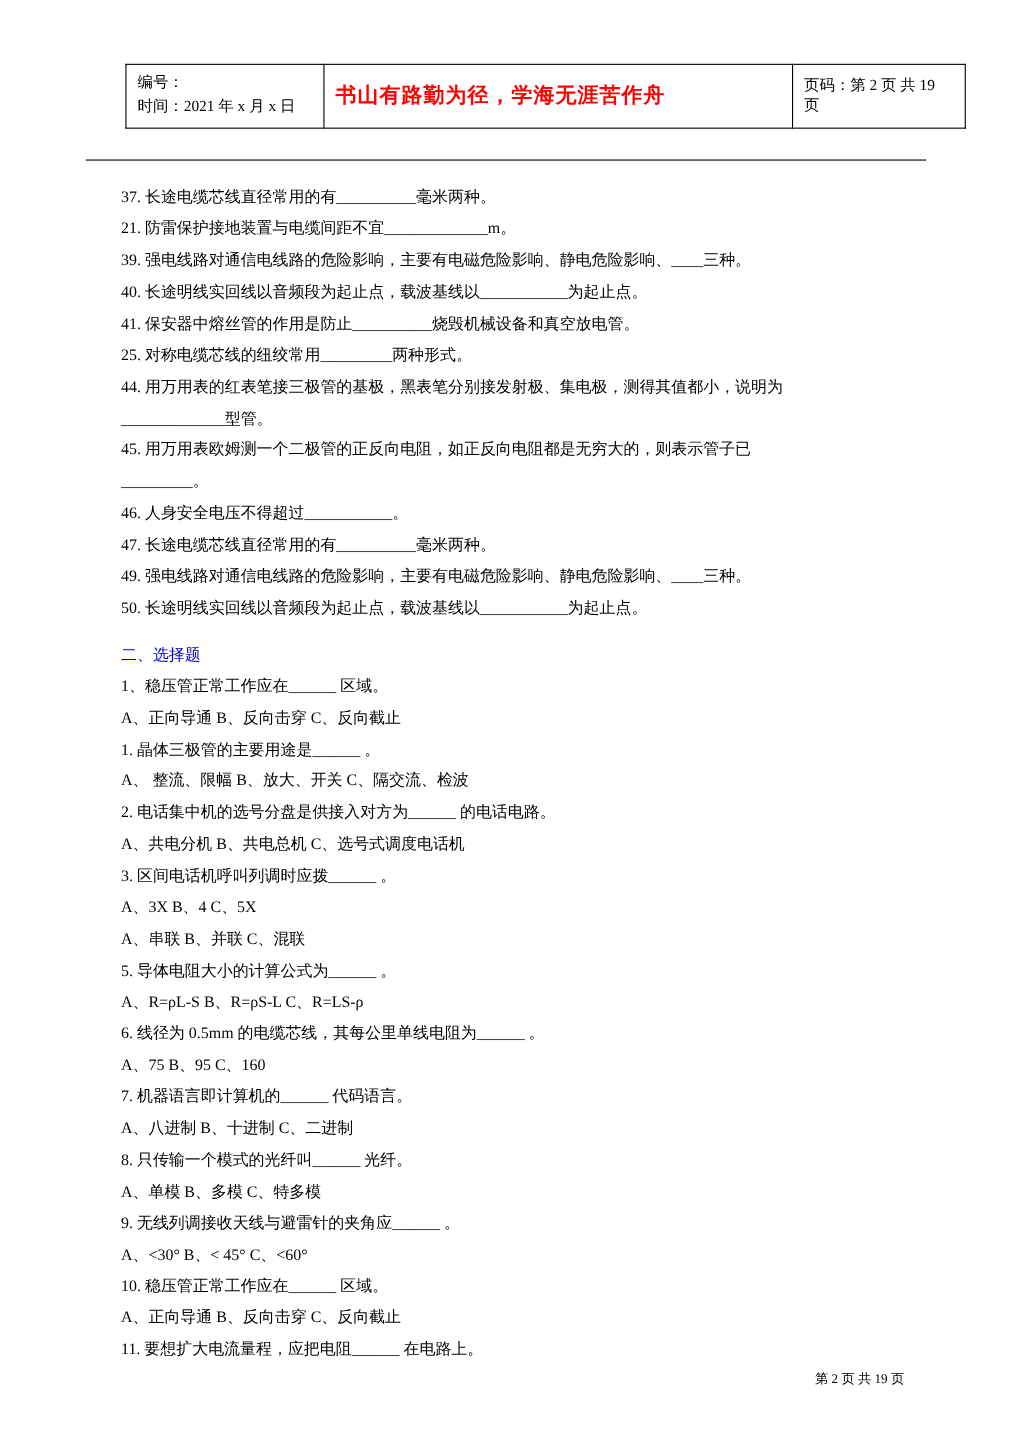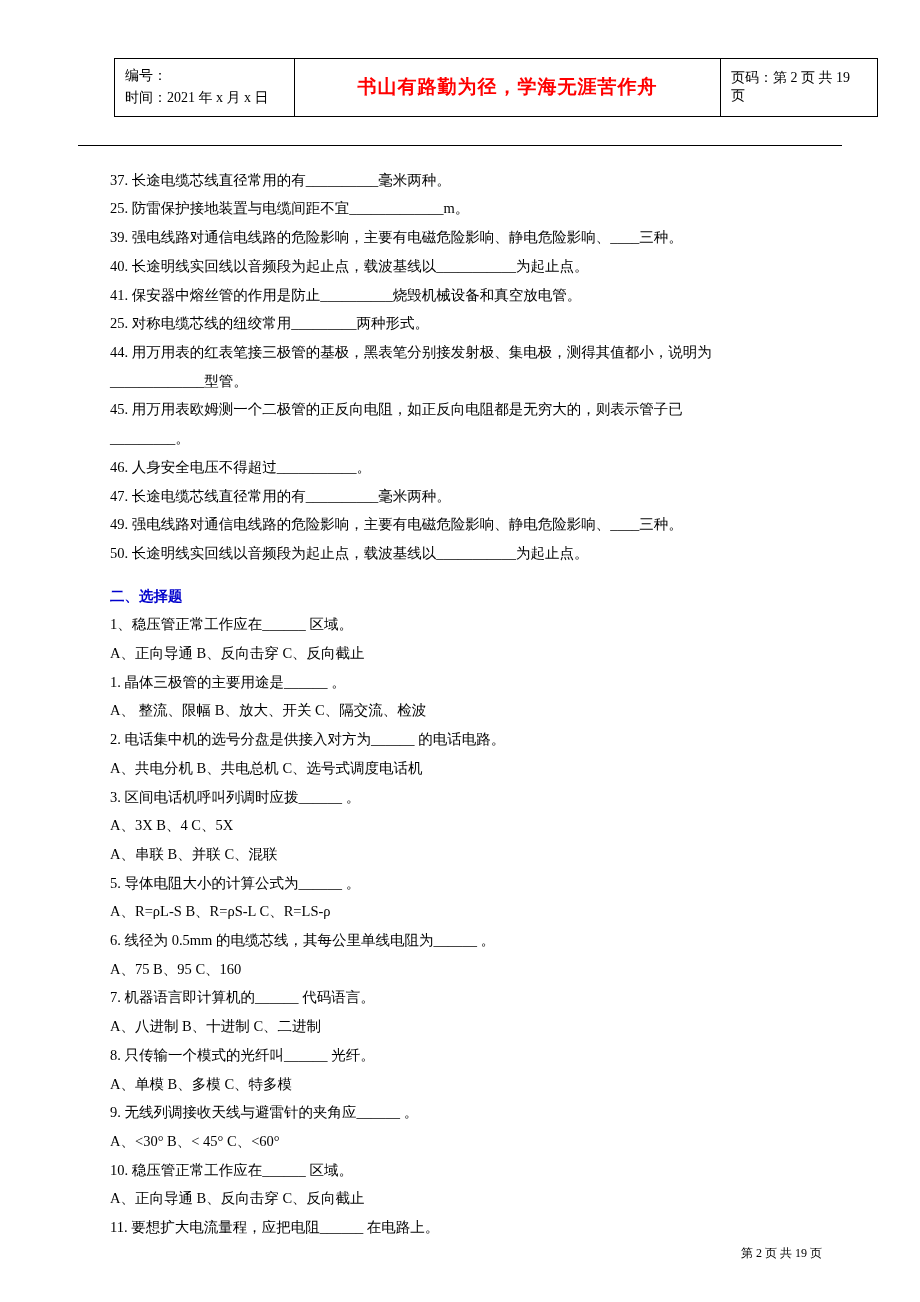--- a/index.html
+++ b/index.html
@@ -25,21 +25,21 @@
       border: 1px solid #000;
       padding: 6px 10px;
       vertical-align: middle;
     }
     .header-left {
       width: 180px;
       font-size: 14px;
       line-height: 1.6;
     }
     .header-center {
-      text-align: center;
+      text-align: left;
       color: #ff0000;
       font-size: 19px;
       font-weight: bold;
       letter-spacing: 1px;
       font-family: "SimSun", "宋体", serif;
     }
     .header-right {
       width: 157px;
       font-size: 14px;
     }
@@ -47,21 +47,21 @@
       padding-left: 32px;
       padding-right: 4px;
       line-height: 1.98;
       font-size: 14.5px;
     }
     .content .line {
       display: block;
     }
     .section-title {
       color: #0000cc;
-      font-weight: bold;
+      font-weight: normal;
       margin-top: 14px;
     }
     .footer {
       position: absolute;
       bottom: 40px;
       right: 98px;
       font-size: 12px;
     }
     .thin-line {
       border-top: 1.5px solid #000;
@@ -88,21 +88,21 @@
         <span>页码：第 2 页 共 19 页</span>
       </td>
     </tr>
   </tbody>
     </table>
   <div class="thin-line"></div>
 
   <div class="content" style="margin-top:20px;">
 
     <span class="line">37. 长途电缆芯线直径常用的有__________毫米两种。</span>
-    <span class="line">25. 防雷保护接地装置与电缆间距不宜_____________m。</span>
+    <span class="line">21. 防雷保护接地装置与电缆间距不宜_____________m。</span>
     <span class="line">39. 强电线路对通信电线路的危险影响，主要有电磁危险影响、静电危险影响、____三种。</span>
     <span class="line">40. 长途明线实回线以音频段为起止点，载波基线以___________为起止点。</span>
     <span class="line">41. 保安器中熔丝管的作用是防止__________烧毁机械设备和真空放电管。</span>
     <span class="line">25. 对称电缆芯线的纽绞常用_________两种形式。</span>
     <span class="line">44. 用万用表的红表笔接三极管的基极，黑表笔分别接发射极、集电极，测得其值都小，说明为</span>
     <span class="line">_____________型管。</span>
     <span class="line">45. 用万用表欧姆测一个二极管的正反向电阻，如正反向电阻都是无穷大的，则表示管子已</span>
     <span class="line">_________。</span>
     <span class="line">46. 人身安全电压不得超过___________。</span>
     <span class="line">47. 长途电缆芯线直径常用的有__________毫米两种。</span>

